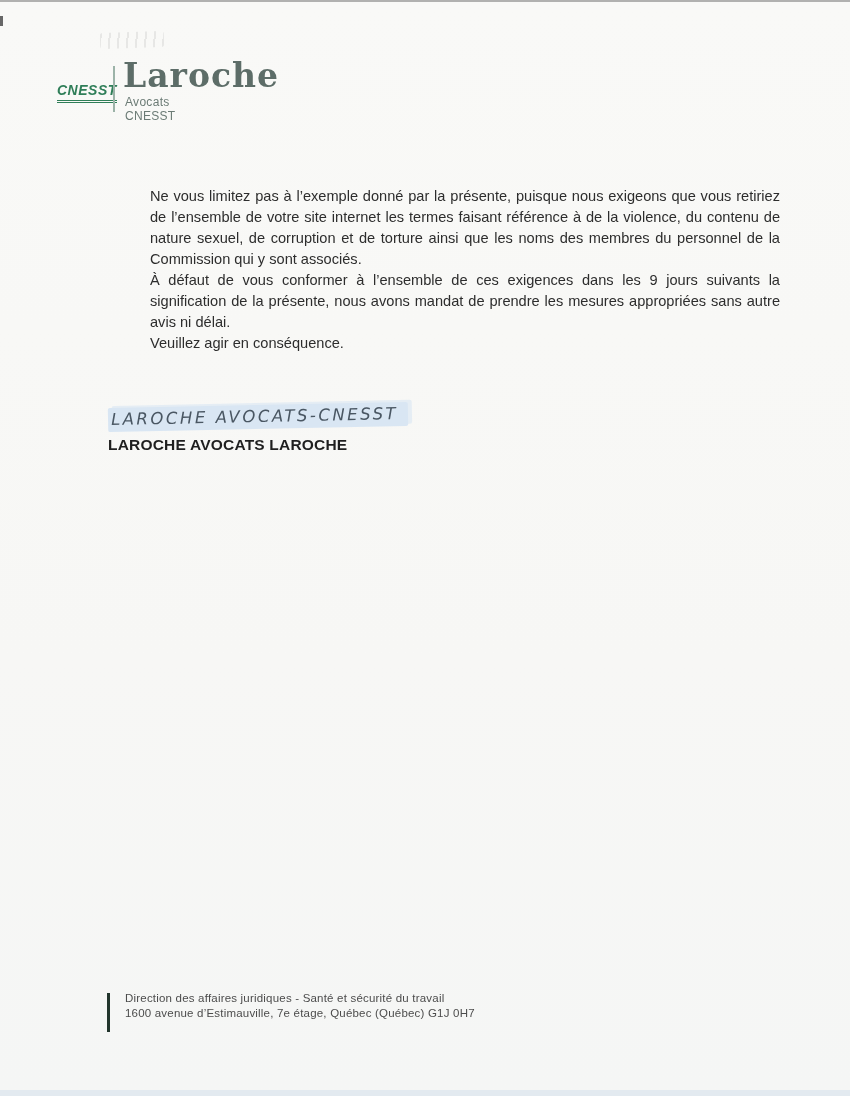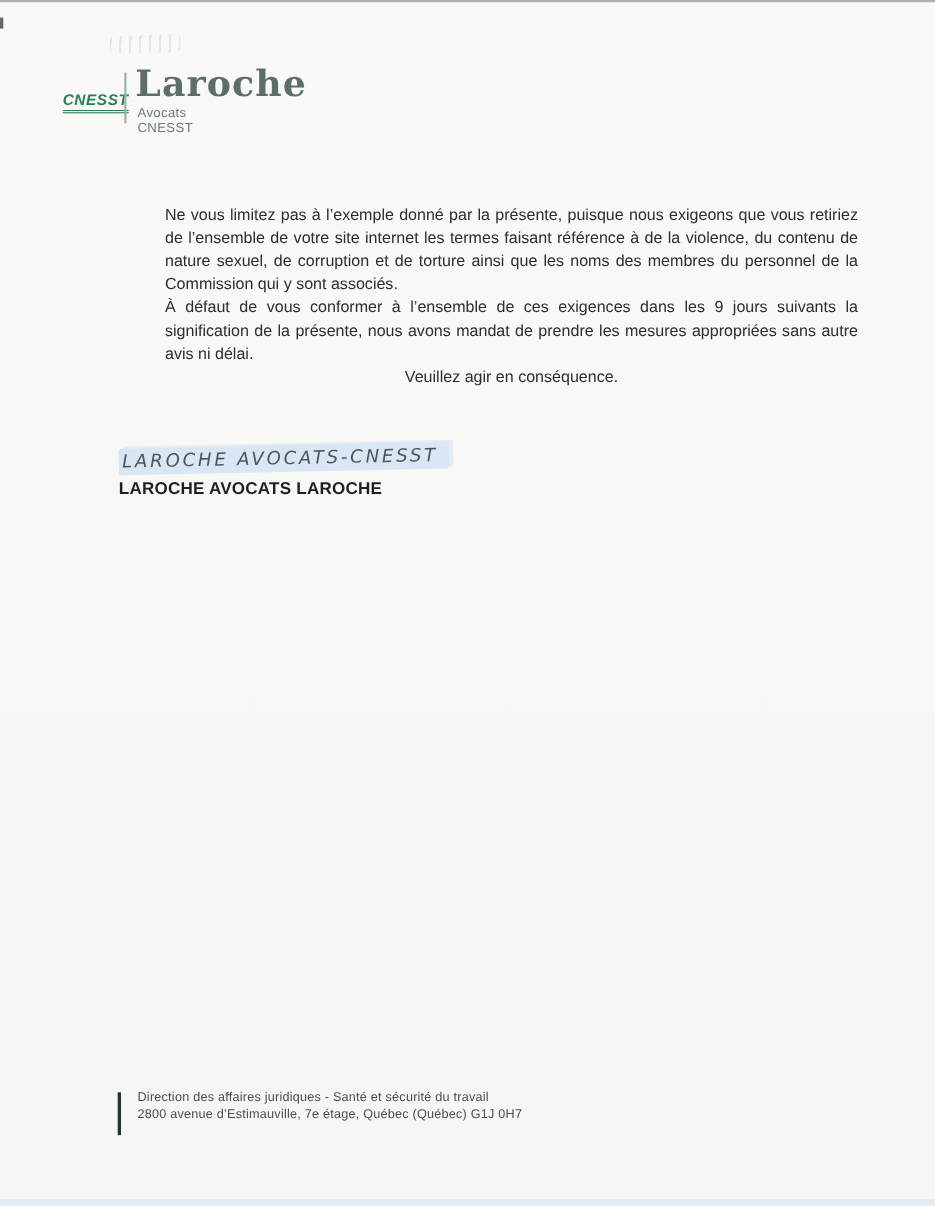--- a/index.html
+++ b/index.html
@@ -62,21 +62,21 @@
   }
 
   
   .body-text{
     position:absolute;left:108px;top:186px;width:630px;
     font-size:14.6px;line-height:21px;color:#2d2d2d;margin-left:42px;
   }
   .body-text p{margin:0;}
   .para{text-align:justify;}
   .para-2{margin-top:18px;}
-  .closing-line{margin-top:19px;text-align:center;}
+  .closing-line{margin-top:19px;}
 
   
   .signature-block{position:absolute;left:108px;top:405px;}
   .signature-handwritten{
     display:inline-block;
     background:#d9e6f3;
     color:#4a5763;
     font-family:"DejaVu Sans", sans-serif;
     font-style:italic;
     font-size:16.5px;
@@ -133,17 +133,17 @@
     <div>
       <span class="signature-handwritten">LAROCHE AVOCATS-CNESST</span>
     </div>
     <div class="signature-typed">LAROCHE AVOCATS LAROCHE</div>
   </div>
 
   <div class="footer">
     <div class="footer-bar"></div>
     <div class="footer-lines">
       <div>Direction des affaires juridiques - Santé et sécurité du travail</div>
-      <div>2800 avenue d’Estimauville, 7e étage, Québec (Québec) G1J 0H7</div>
+      <div>1600 avenue d’Estimauville, 7e étage, Québec (Québec) G1J 0H7</div>
     </div>
   </div>
 
 </div>
 
 </body></html>

